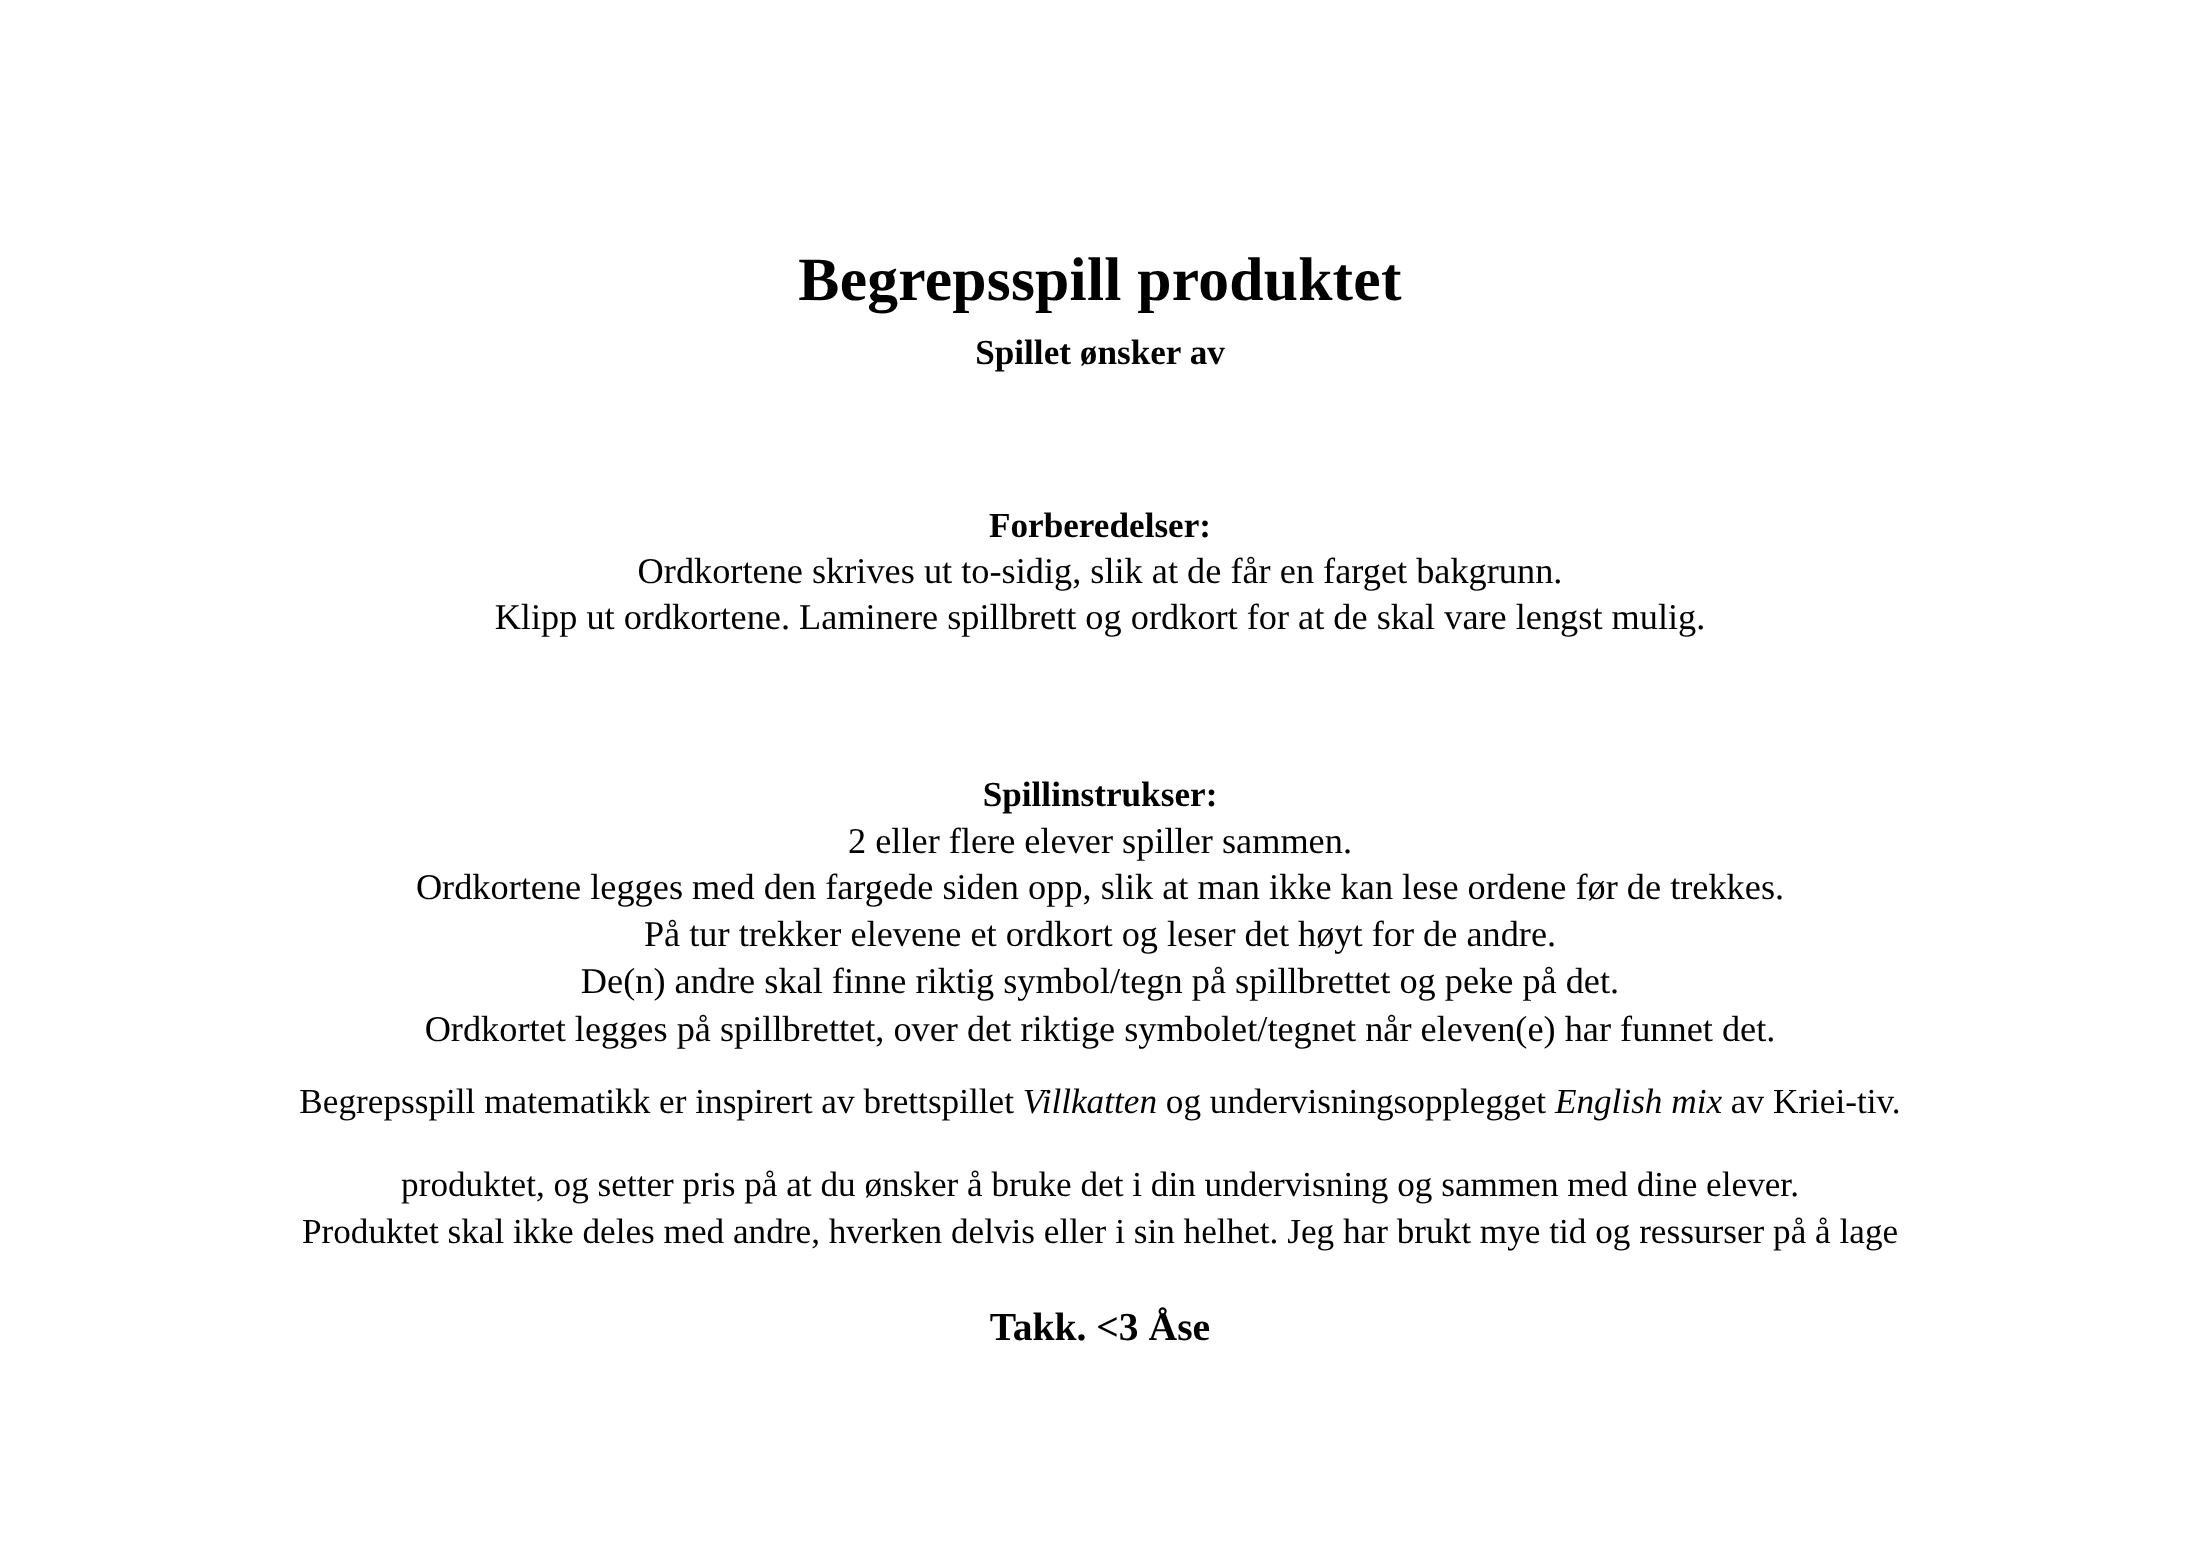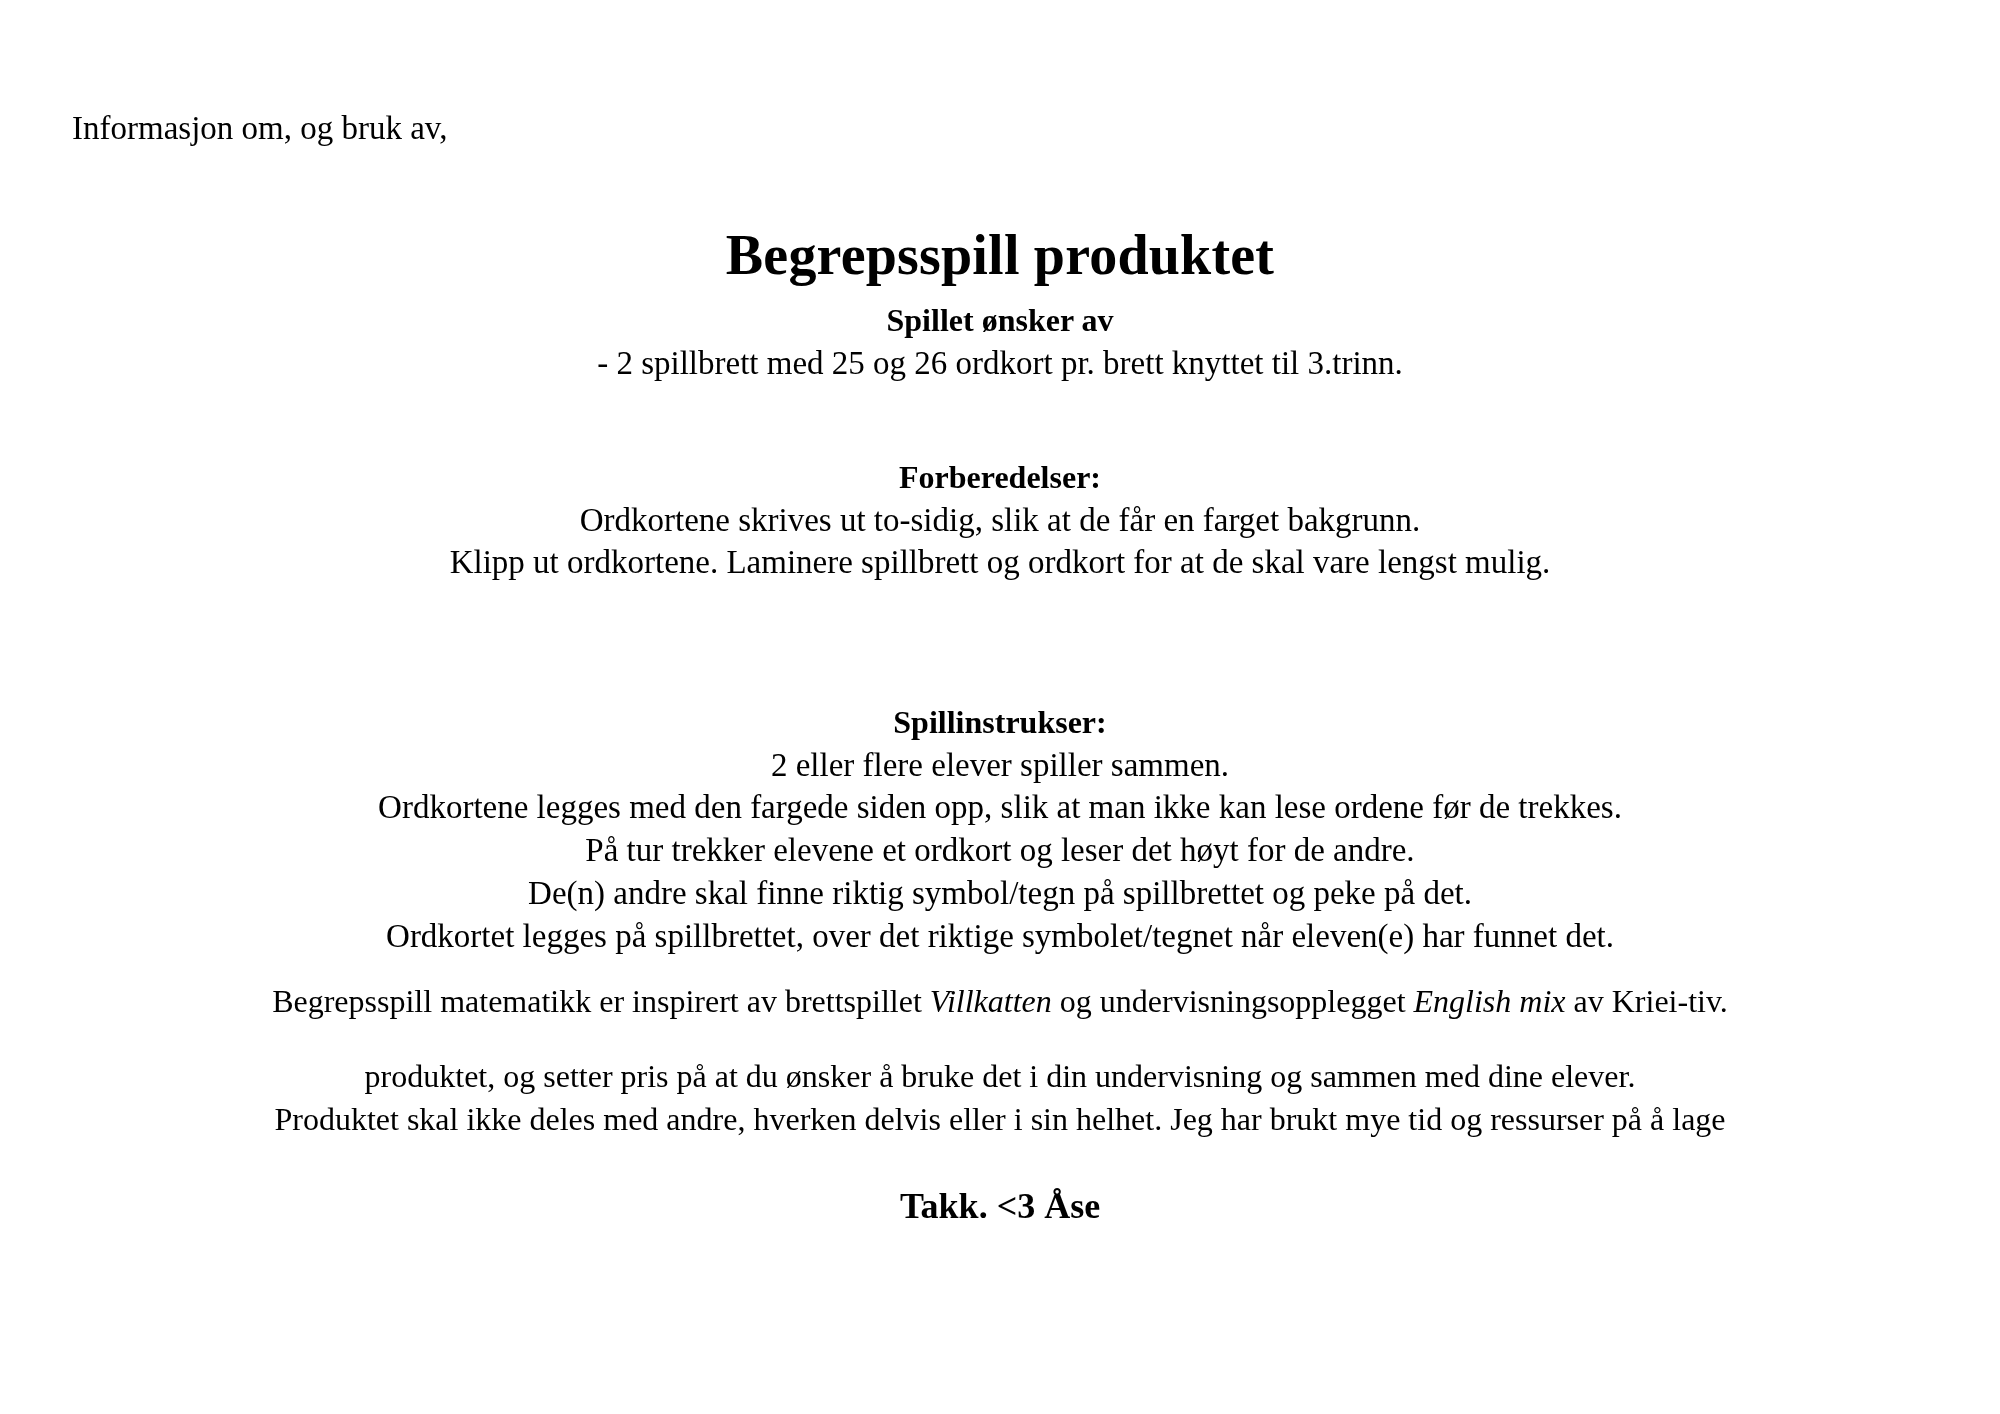--- a/index.html
+++ b/index.html
@@ -82,27 +82,25 @@
   #block-instruks { top: 702px; }
   #block-inspirert{ top: 980px; }
   #block-produkt  { top: 1055px; }
   #block-takk     { top: 1185px; }
 </style>
 </head>
 <body>
 
 <div class="page">
 
-  <div class="intro-line">Informasjon om, og bruk av,</div>
 
   <h1 class="doc-title">Begrepsspill produktet</h1>
 
   <section class="block" id="block-spillet">
     <div class="section-head">Spillet ønsker av</div>
-    <div class="body-line">- 2 spillbrett med 25 og 26 ordkort pr. brett knyttet til 3.trinn.</div>
   </section>
 
   <section class="block" id="block-forbered">
     <div class="section-head">Forberedelser:</div>
     <div class="body-line">Ordkortene skrives ut to-sidig, slik at de får en farget bakgrunn.</div>
     <div class="body-line">Klipp ut ordkortene. Laminere spillbrett og ordkort for at de skal vare lengst mulig.</div>
   </section>
 
   <section class="block" id="block-instruks">
     <div class="section-head">Spillinstrukser:</div>

